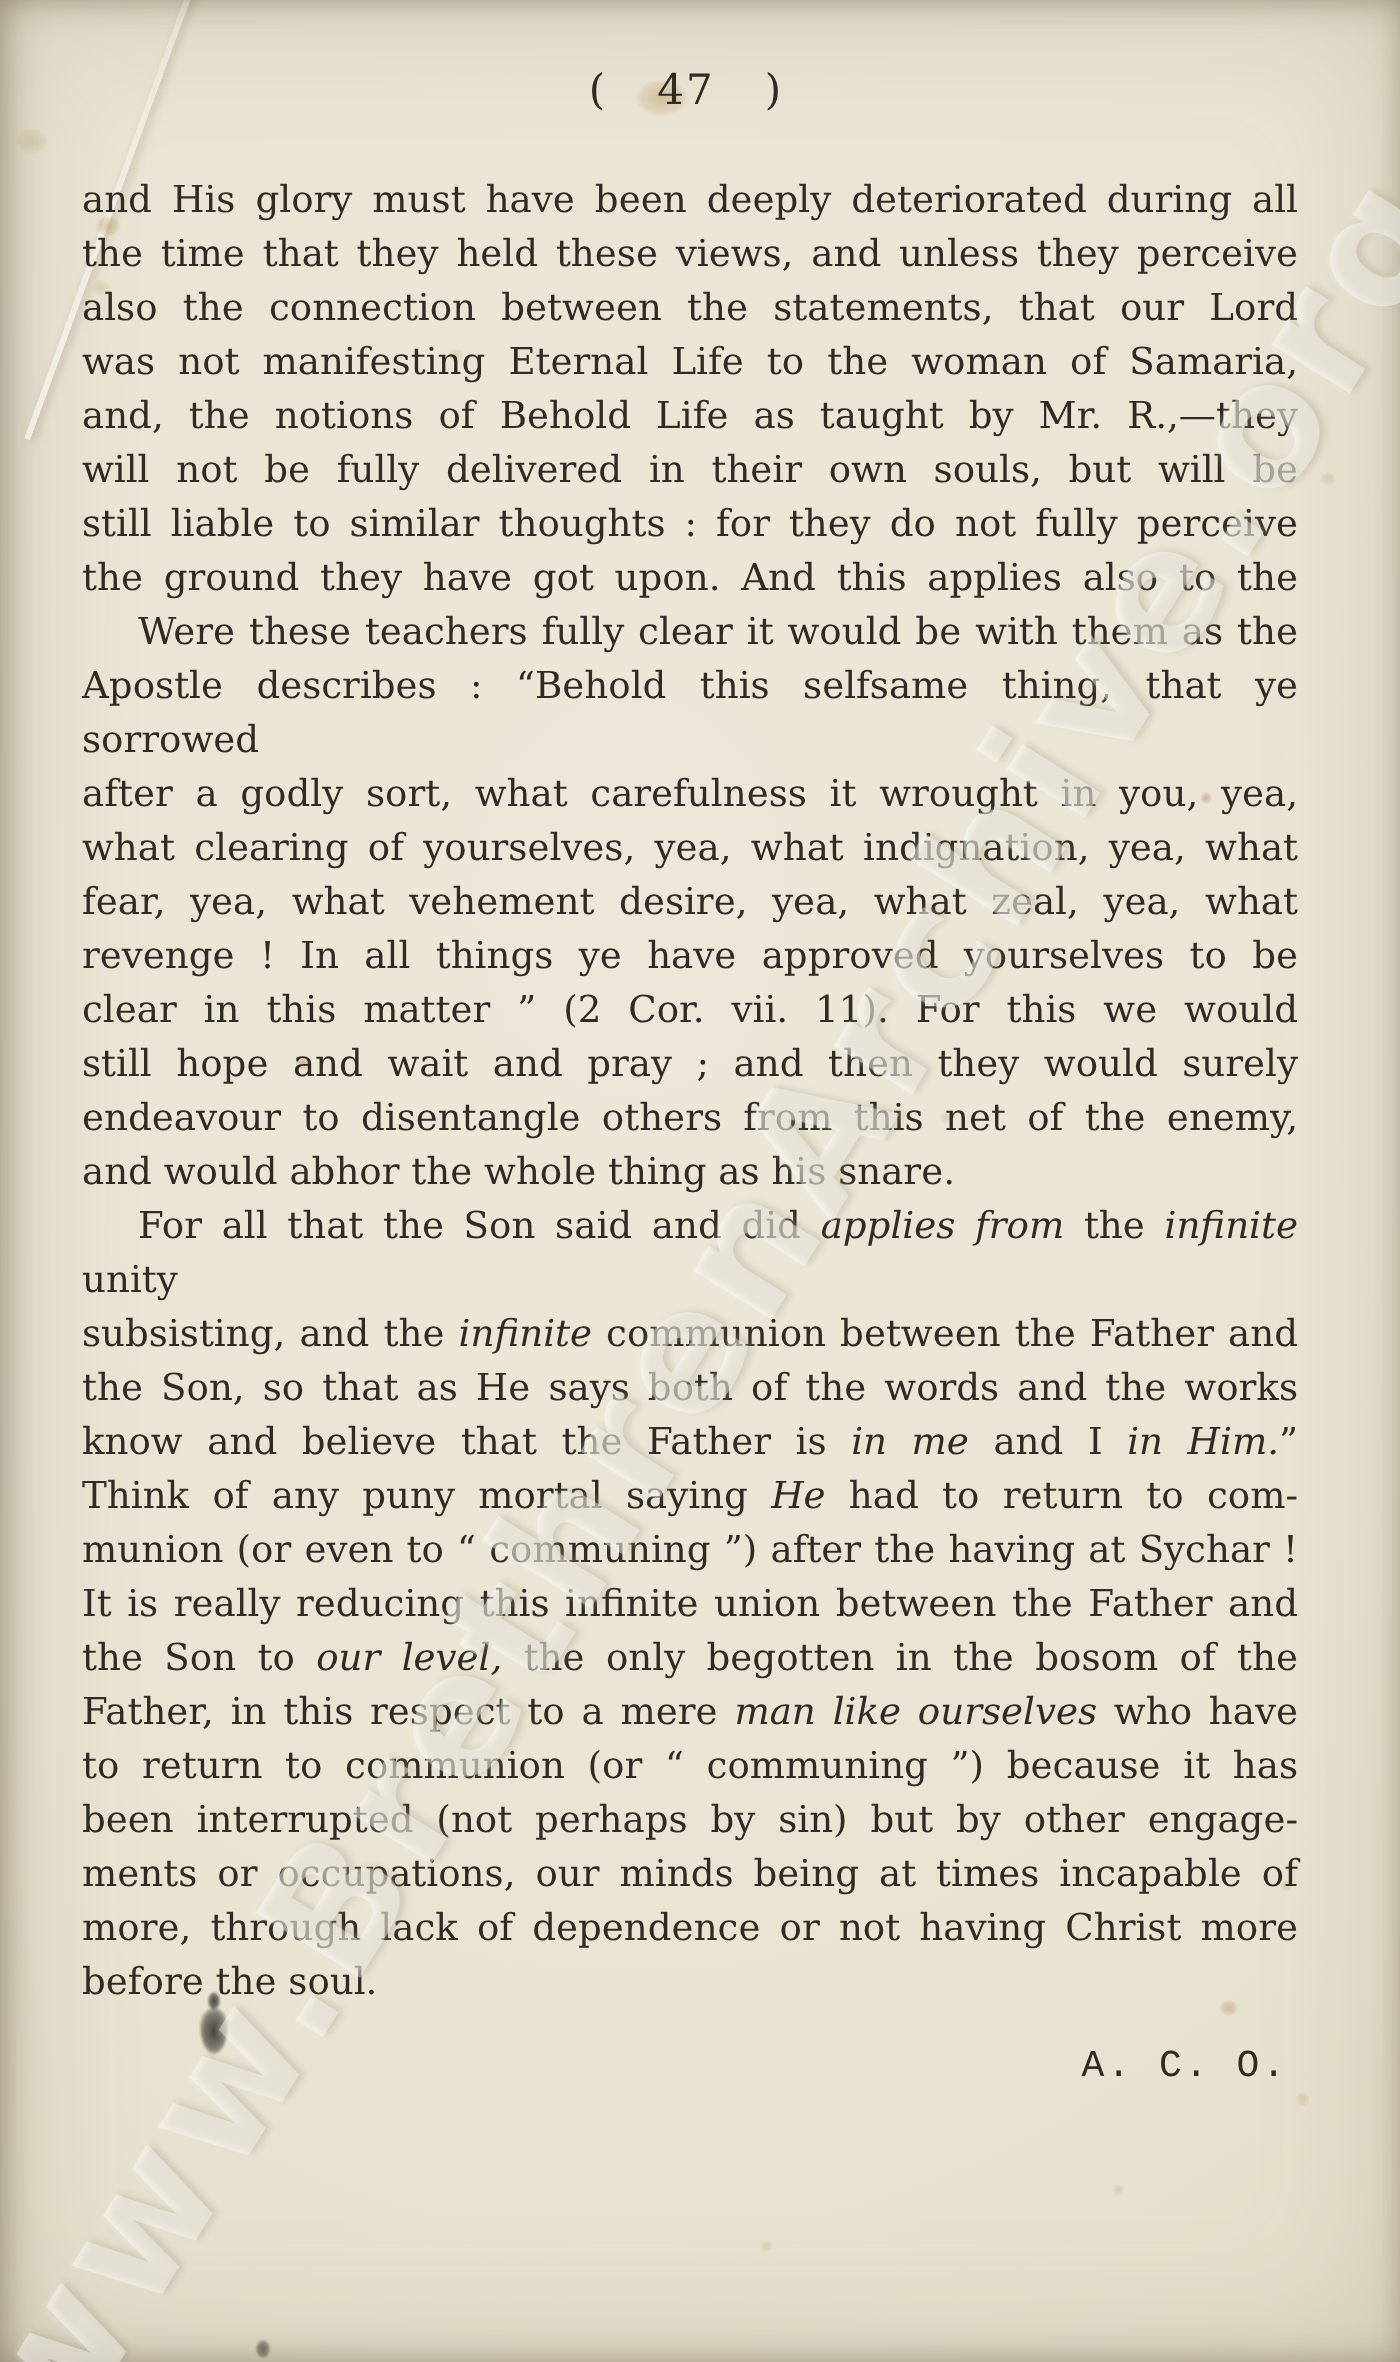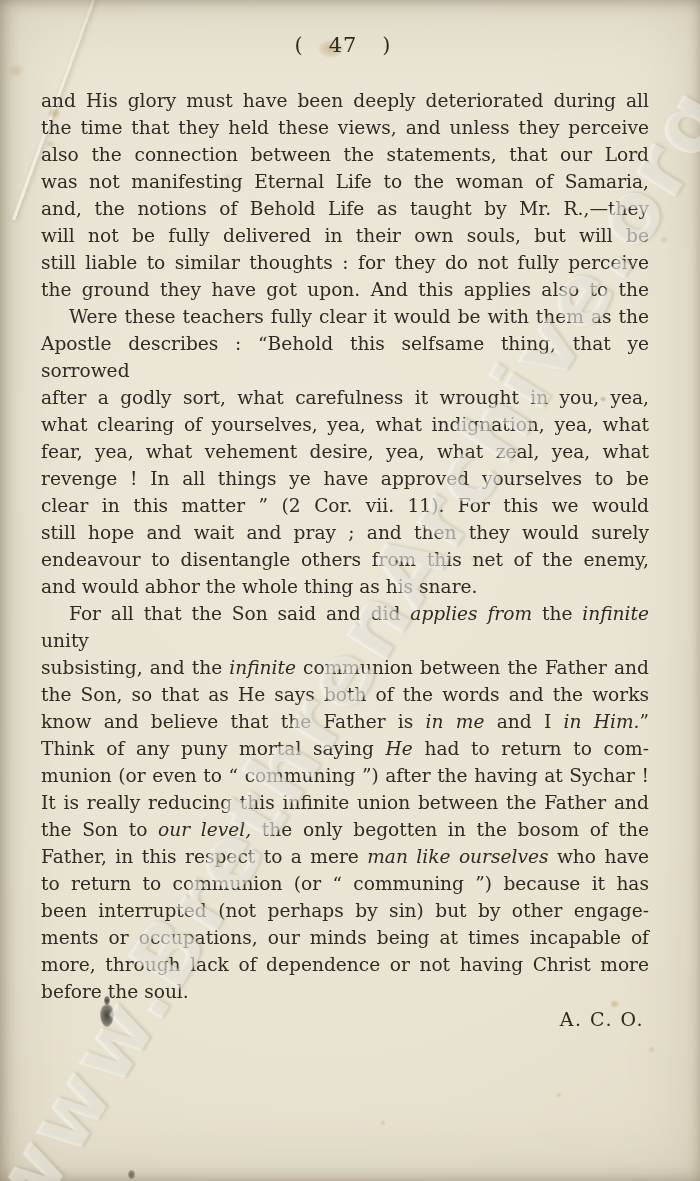--- a/index.html
+++ b/index.html
@@ -53,21 +53,22 @@
     white-space: normal;
   }
   .line.last { text-align-last: left; }
   .line.indent { text-indent: 28px; }
   .line i { font-style: italic; }
   .signature {
     text-align: right;
     padding-right: 5px;
     font-size: 19px;
     letter-spacing: 1.5px;
-    margin-top: 1px;
+    margin-top: 15px;
+    font-family: Liberation Mono, monospace;
   }
   .watermark {
     position: absolute;
     left: 355px; top: 605px;
     width: 1400px;
     margin-left: -700px;
     text-align: center;
     transform: rotate(-58deg);
     font-family: "DejaVu Sans", "Liberation Sans", sans-serif;
     font-weight: 700;

